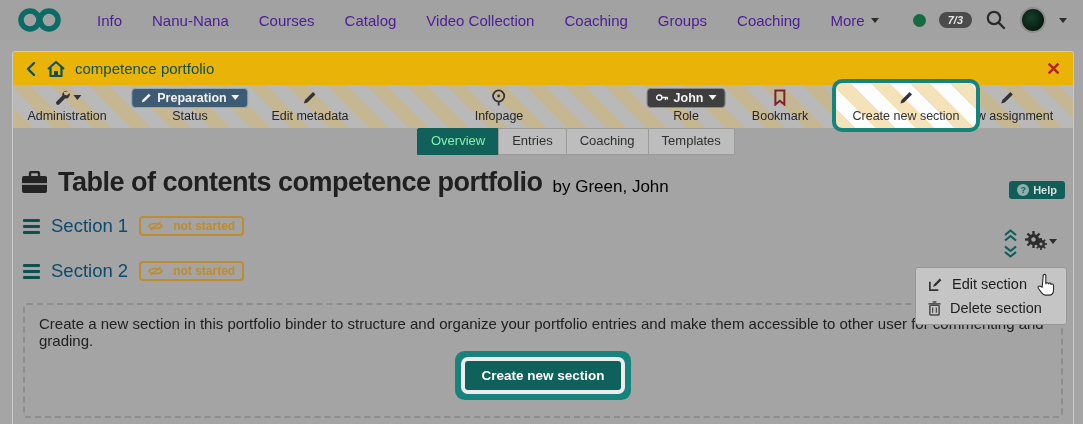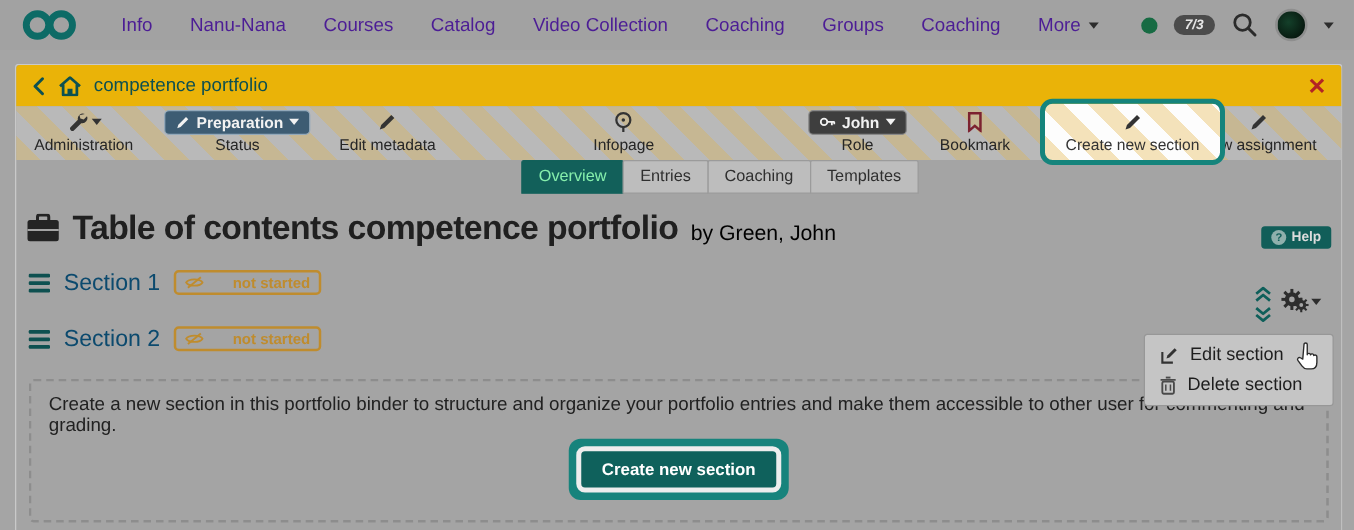--- a/index.html
+++ b/index.html
@@ -57,21 +57,21 @@
   .page-title { font-size:27px; font-weight:bold; color:#202020; letter-spacing:-0.5px; }
   .byline { font-size:17px; color:#000000; margin-top:8px; }
   .help-badge { position:absolute; right:8px; top:14px; background:#115e59; color:#dcdcdc; font-size:11px; font-weight:bold; padding:3px 8px; border-radius:3px; display:flex; align-items:center; gap:4px; cursor:pointer; }
   .qmark { width:12px; height:12px; border-radius:50%; background:#8fb0ac; color:#115e59; font-size:9px; font-weight:bold; display:inline-flex; align-items:center; justify-content:center; }
 
   .section-row { display:flex; align-items:center; gap:11px; margin-left:10px; }
   .row-1 { margin-top:17px; } .row-2 { margin-top:23px; }
   .hamburger { display:flex; flex-direction:column; gap:3px; cursor:pointer; }
   .hamburger span { width:17px; height:3px; background:#0e5050; border-radius:1px; }
   .section-title { font-size:18.5px; font-weight:normal; color:#0c4a6e; }
-  .status-badge { display:inline-flex; align-items:center; gap:23px; border:2px solid #bf8c2e; color:#bf8c2e; border-radius:4px; padding:1px 7px; font-size:12px; font-weight:bold; }
+  .status-badge { display:inline-flex; align-items:center; gap:10px; border:2px solid #bf8c2e; color:#bf8c2e; border-radius:4px; padding:1px 7px; font-size:12px; font-weight:bold; }
 
   .controls { position:absolute; right:16px; top:62px; display:flex; align-items:flex-start; gap:7px; }
   .chev-col { display:flex; flex-direction:column; gap:3px; align-items:center; cursor:pointer; }
   .gear-group { display:flex; align-items:flex-end; cursor:pointer; }
   .gear-big { margin-top:2px; }
   .gear-small { margin-left:-7px; margin-bottom:-2px; }
   .gear-caret { width:0; height:0; border:4px solid transparent; border-top:5px solid #2d2d2d; margin:8px 0 0 2px; }
 
   .dropdown { position:absolute; right:6px; top:100px; width:152px; background:#c5c5c5; border:1px solid #979797; border-radius:3px; padding:4px 0; z-index:5; }
   .menu-item { display:flex; align-items:center; gap:9px; padding:4px 12px; font-size:14.5px; color:#1e1e1e; cursor:pointer; }

